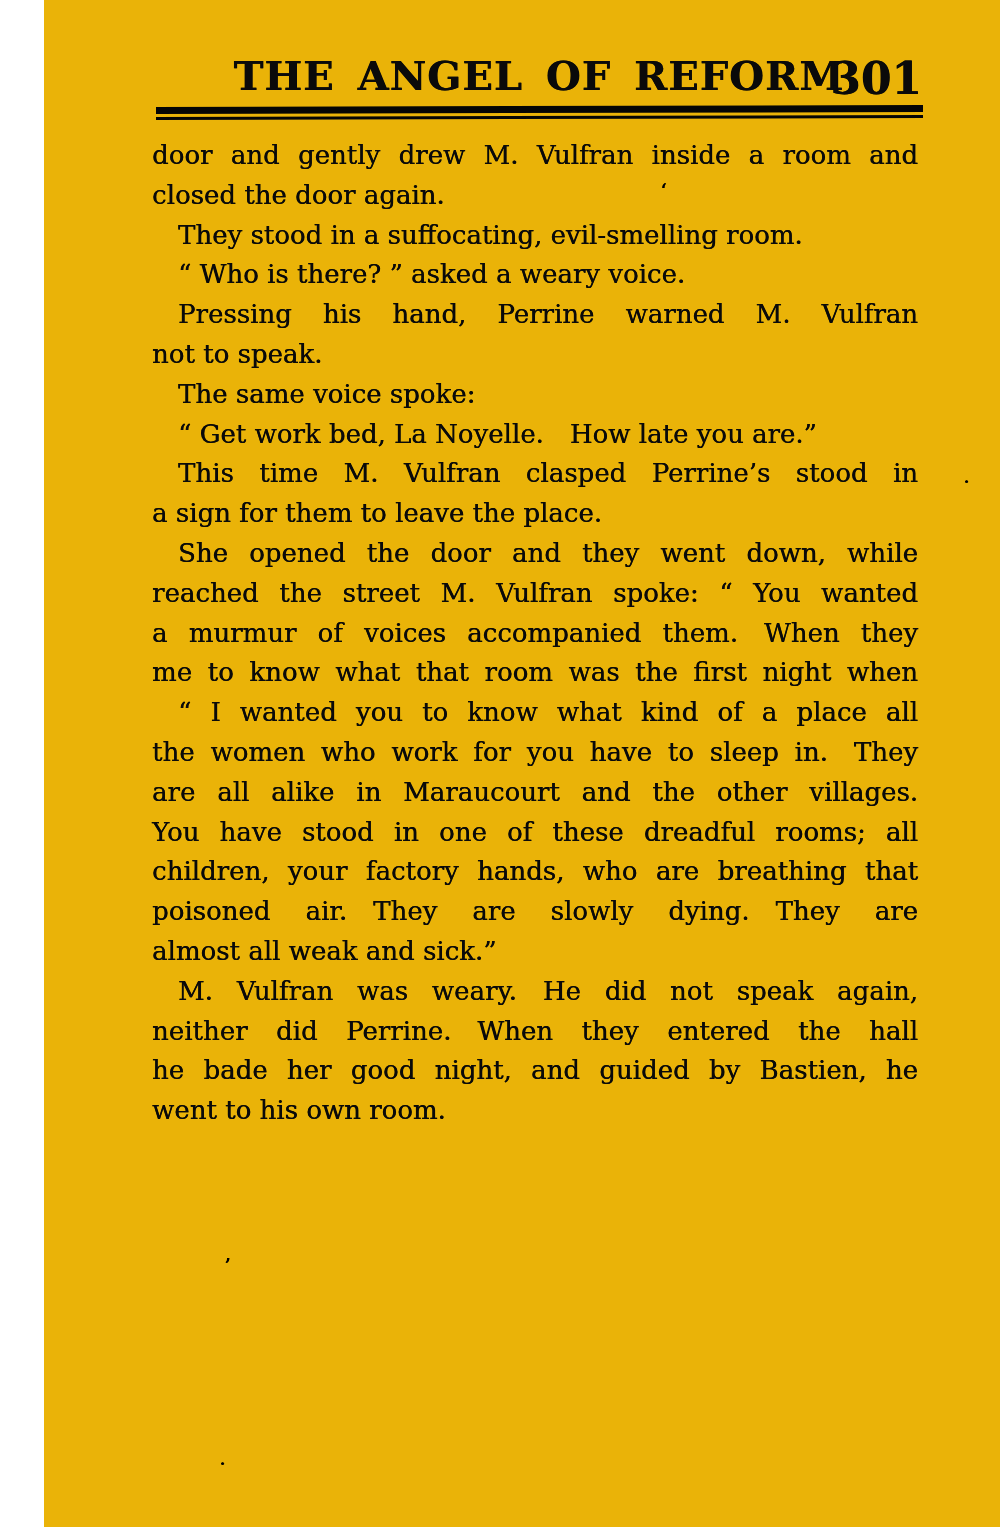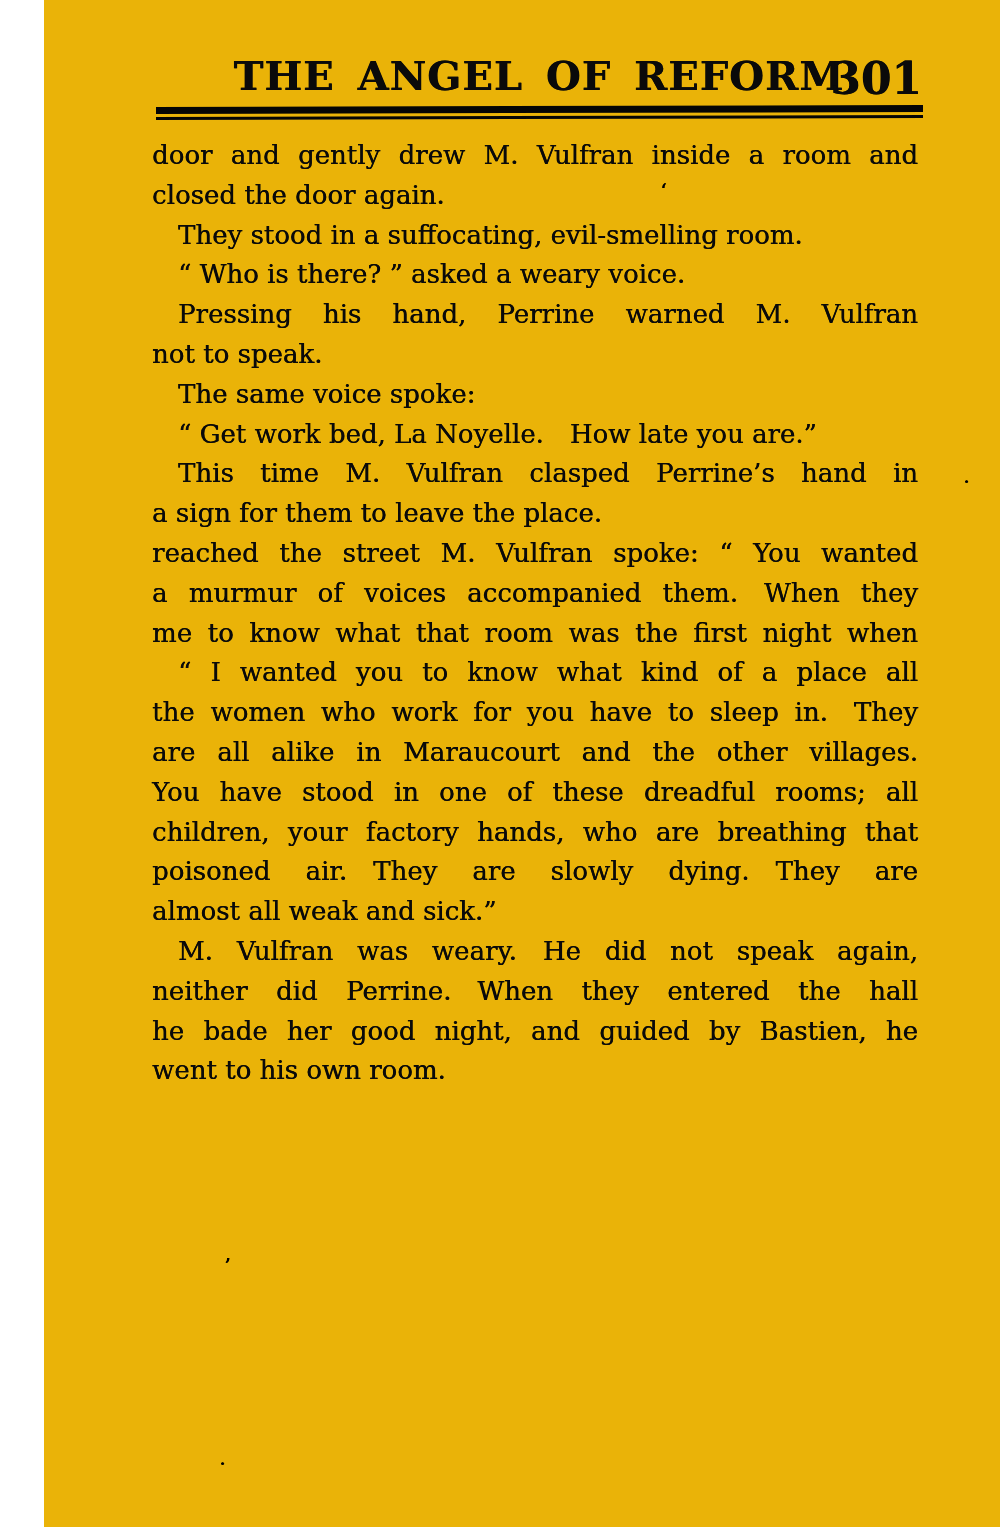--- a/index.html
+++ b/index.html
@@ -68,22 +68,23 @@
 
   <div class="page-text">
       <div class="text-line j">door and gently drew M. Vulfran inside a room and</div>
       <div class="text-line">closed the door again.</div>
       <div class="text-line ind">They stood in a suffocating, evil-smelling room.</div>
       <div class="text-line ind">“ Who is there? ” asked a weary voice.</div>
       <div class="text-line ind j">Pressing his hand, Perrine warned M. Vulfran</div>
       <div class="text-line">not to speak.</div>
       <div class="text-line ind">The same voice spoke:</div>
       <div class="text-line ind">“ Get work bed, La Noyelle. How late you are.”</div>
-      <div class="text-line ind j">This time M. Vulfran clasped Perrine’s hand in</div>
+      <div class="text-line ind j">This time M. Vulfran clasped Perrine’s stood in</div>
       <div class="text-line">a sign for them to leave the place.</div>
+      <div class="text-line ind j">She opened the door and they went down, while</div>
       <div class="text-line j">reached the street M. Vulfran spoke: “ You wanted</div>
       <div class="text-line j">a murmur of voices accompanied them. When they</div>
       <div class="text-line j">me to know what that room was the first night when</div>
       <div class="text-line ind j">“ I wanted you to know what kind of a place all</div>
       <div class="text-line j">the women who work for you have to sleep in. They</div>
       <div class="text-line j">are all alike in Maraucourt and the other villages.</div>
       <div class="text-line j">You have stood in one of these dreadful rooms; all</div>
       <div class="text-line j">children, your factory hands, who are breathing that</div>
       <div class="text-line j">poisoned air. They are slowly dying. They are</div>
       <div class="text-line">almost all weak and sick.”</div>

